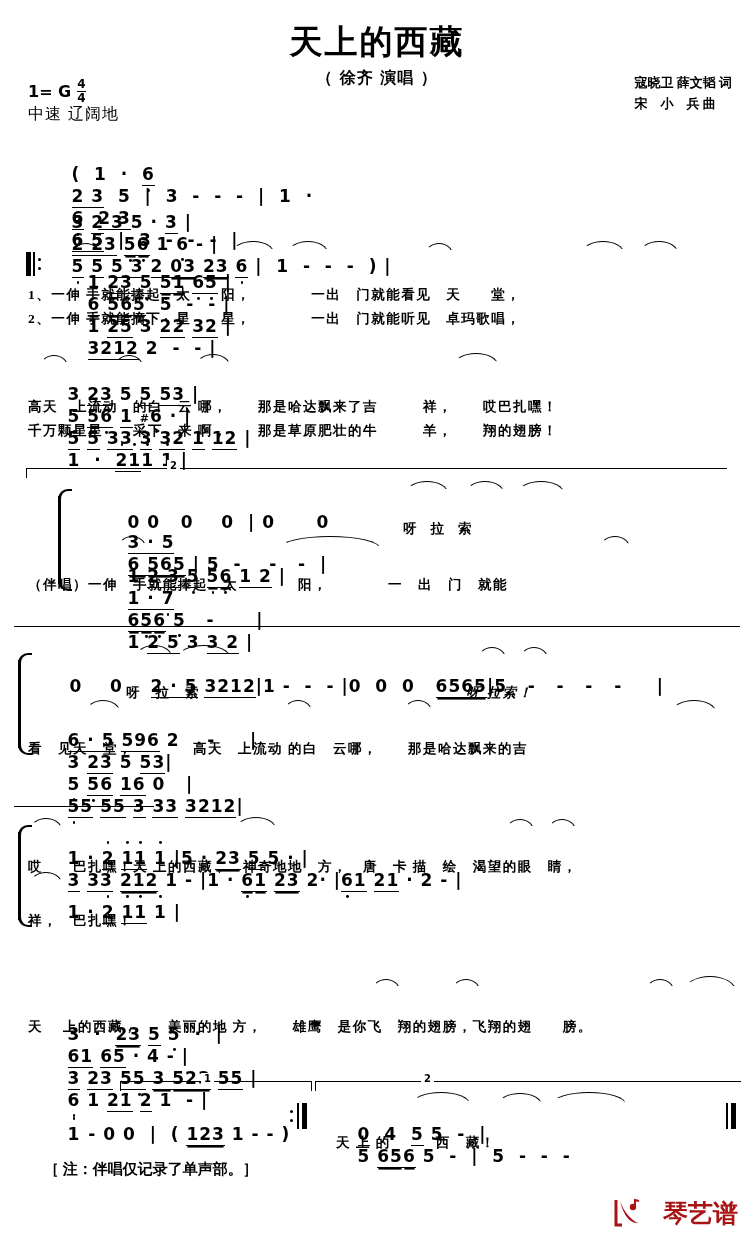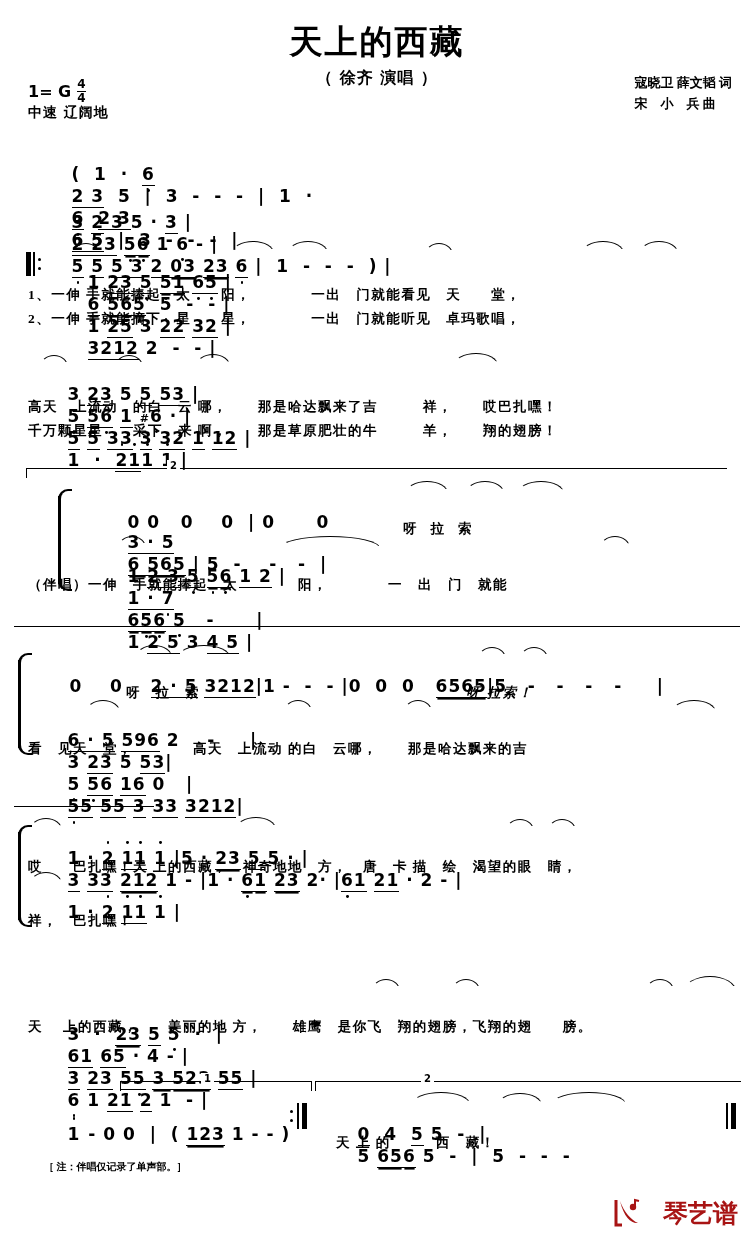--- a/index.html
+++ b/index.html
@@ -27,21 +27,21 @@
     font-family:"DejaVu Sans", sans-serif;
     font-size:16px;font-weight:bold;
     display:flex;align-items:center;gap:3px;
   }
   .frac{display:inline-flex;flex-direction:column;align-items:center;
         font-size:12px;line-height:1.05;font-weight:bold;margin-left:3px;}
   .frac .den{border-top:1.4px solid #000;padding-top:0px;}
   .tempo{
     position:absolute;left:28px;top:104px;
     font-family:"DejaVu Sans", sans-serif;
-    font-size:14px;font-weight:bold;letter-spacing:1px;
+    font-size:16px;font-weight:normal;letter-spacing:1px;
   }
   .credits{
     position:absolute;right:22px;top:72px;text-align:left;
     font-family:"Liberation Serif", serif;
     font-size:13px;line-height:1.65;font-weight:bold;
   }
   .credits div{white-space:pre;}
 
   
   .staff{position:absolute;left:0;width:754px;}
@@ -90,21 +90,21 @@
   .volta{position:absolute;border-top:1.5px solid #000;height:9px;}
   .volta.lend{border-left:1.5px solid #000;}
   .volta.rend{border-right:1.5px solid #000;}
   .volta .num{position:absolute;top:-9px;font-family:"DejaVu Sans",sans-serif;
     font-size:10px;font-weight:bold;background:#fff;padding:0 3px;}
 
   
   .foot-note{
     position:absolute;
     font-family:"Liberation Serif", serif;
-    font-size:10px;font-weight:bold;white-space:pre;
+    font-size:15px;font-weight:bold;white-space:pre;
   }
   .logo{position:absolute;right:16px;top:1196px;display:flex;align-items:center;gap:18px;}
   .logo .mark{width:34px;height:34px;position:relative;}
   .logo .word{font-family:"DejaVu Sans",sans-serif;font-size:25px;font-weight:bold;
     color:#a81414;letter-spacing:0px;}
   .hr{position:absolute;height:1.3px;background:#000;}
 </style>
 </head>
 <body>
 
@@ -198,21 +198,21 @@
       <span>0 0&nbsp;&nbsp; 0&nbsp;&nbsp;&nbsp; 0&nbsp; |&nbsp;0&nbsp;&nbsp;&nbsp;&nbsp;&nbsp; 0&nbsp;&nbsp;&nbsp;&nbsp;
       </span><span class="u1">3 · </span><span class="u1">5</span><span>&nbsp;
       </span><span class="u2">6 </span><span class="u2">565</span><span>&nbsp;|&nbsp;5&nbsp; -&nbsp;&nbsp;&nbsp; -&nbsp;&nbsp; -&nbsp;&nbsp;|</span>
     </div>
     <div class="lyr" style="position:absolute;left:403px;top:28px;letter-spacing:14px;">呀拉索</div>
 
     <div class="notes" style="position:absolute;left:86px;top:54px;letter-spacing:1px;">
       <span>1 </span><span class="u1">2 3</span><span> </span><span class="u1 dotb">5</span><span> </span><span class="u2 dotb">5</span><span class="u2 dotb">6</span><span> </span><span class="u1">1 2</span><span>&nbsp;|&nbsp;
       </span><span class="u1">1 · </span><span class="u1 dotb">7</span><span>&nbsp;
       </span><span class="u2 dotb">6</span><span class="u2 dotb">5</span><span class="u2 dotb">6</span><span> </span><span class="dotb">5</span><span>&nbsp;&nbsp; -&nbsp;&nbsp;&nbsp;&nbsp;&nbsp;&nbsp;|&nbsp;
-      1 </span><span class="u1">2 5</span><span> 3 </span><span class="u1">4 5</span><span>&nbsp;|</span>
+      1 </span><span class="u1">2 5</span><span> 3 </span><span class="u1">3 2</span><span>&nbsp;|</span>
     </div>
     <div class="slur" style="left:280px;top:44px;width:98px;"></div>
     <div class="slur" style="left:118px;top:44px;width:26px;"></div>
     <div class="slur" style="left:600px;top:44px;width:28px;"></div>
     <div class="lyr" style="position:absolute;left:28px;top:84px;letter-spacing:1.5px;">（伴唱）一伸　手就能捧起　太　　　　阳，　　　　一　出　门　就能</div>
   </div>
 
   <div class="hr" style="left:14px;top:626px;width:726px;"></div>
 
   <div class="staff" style="top:656px;">

